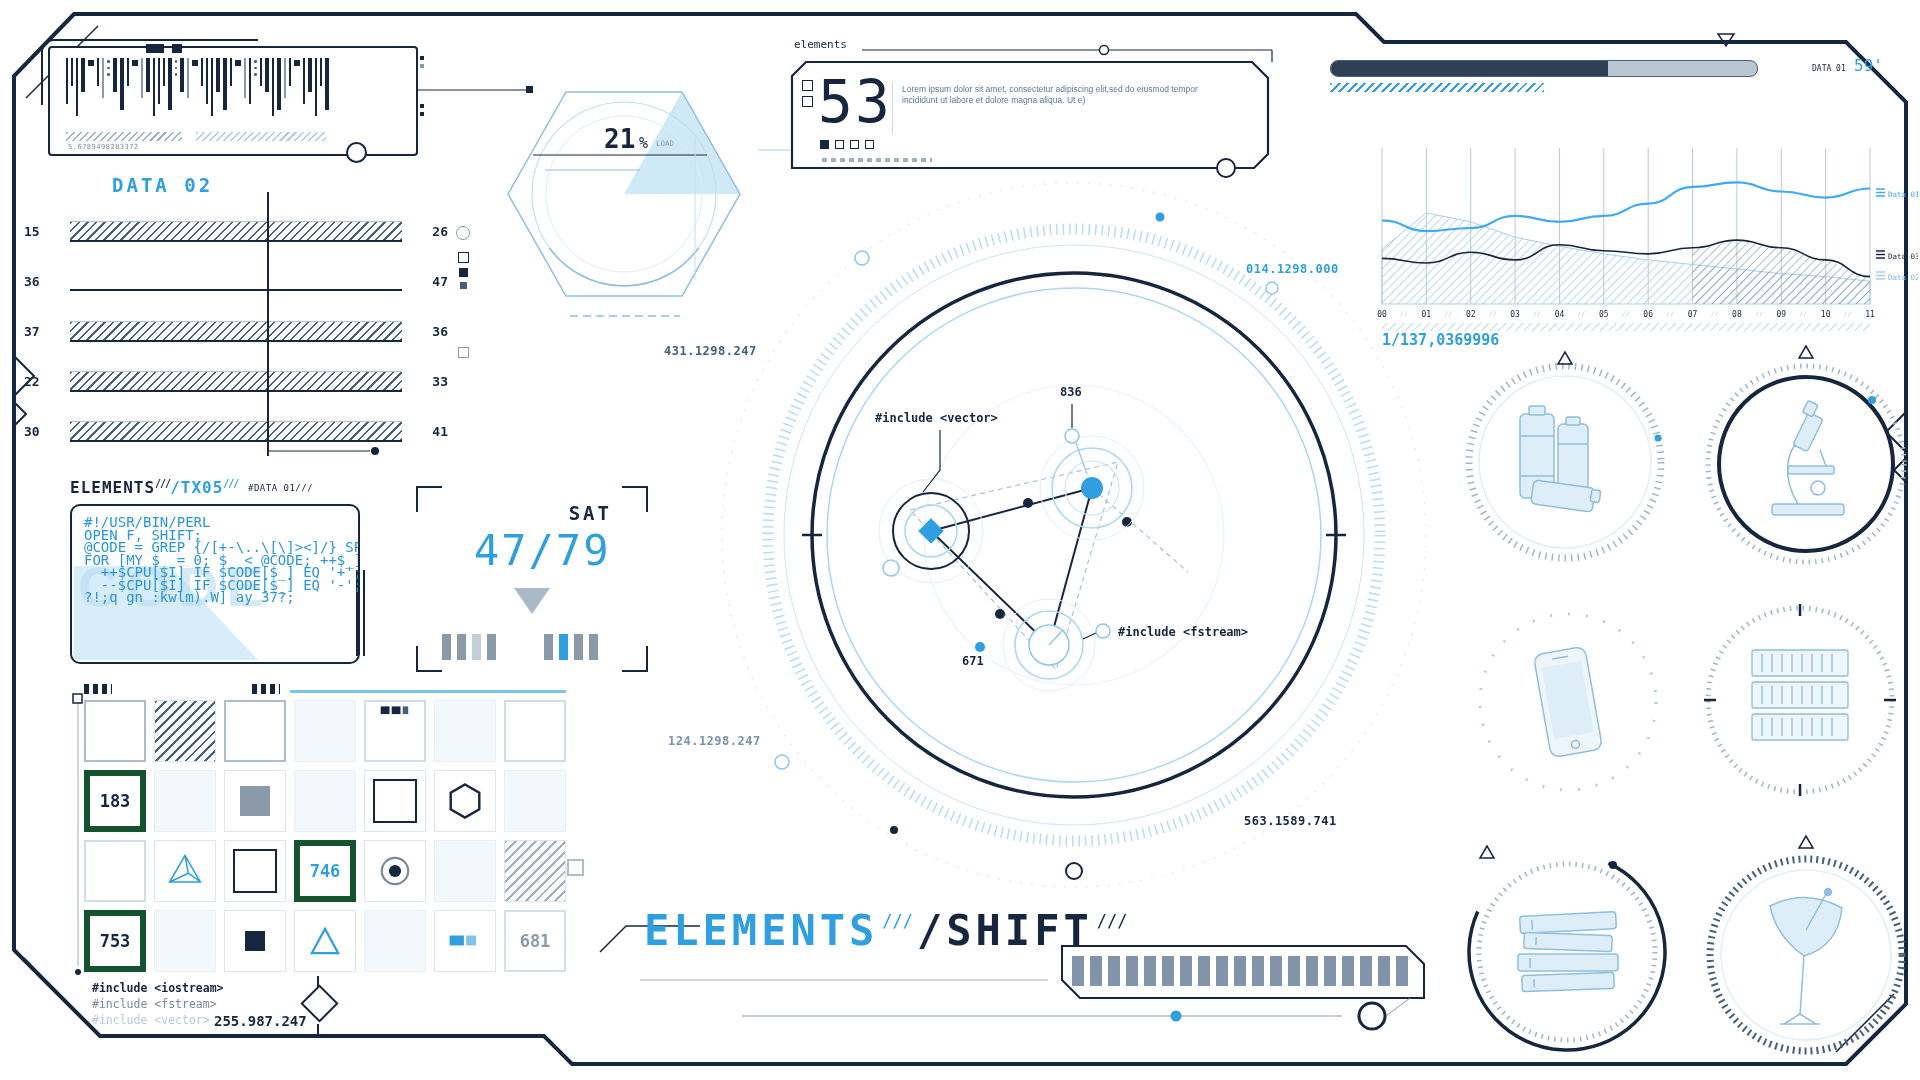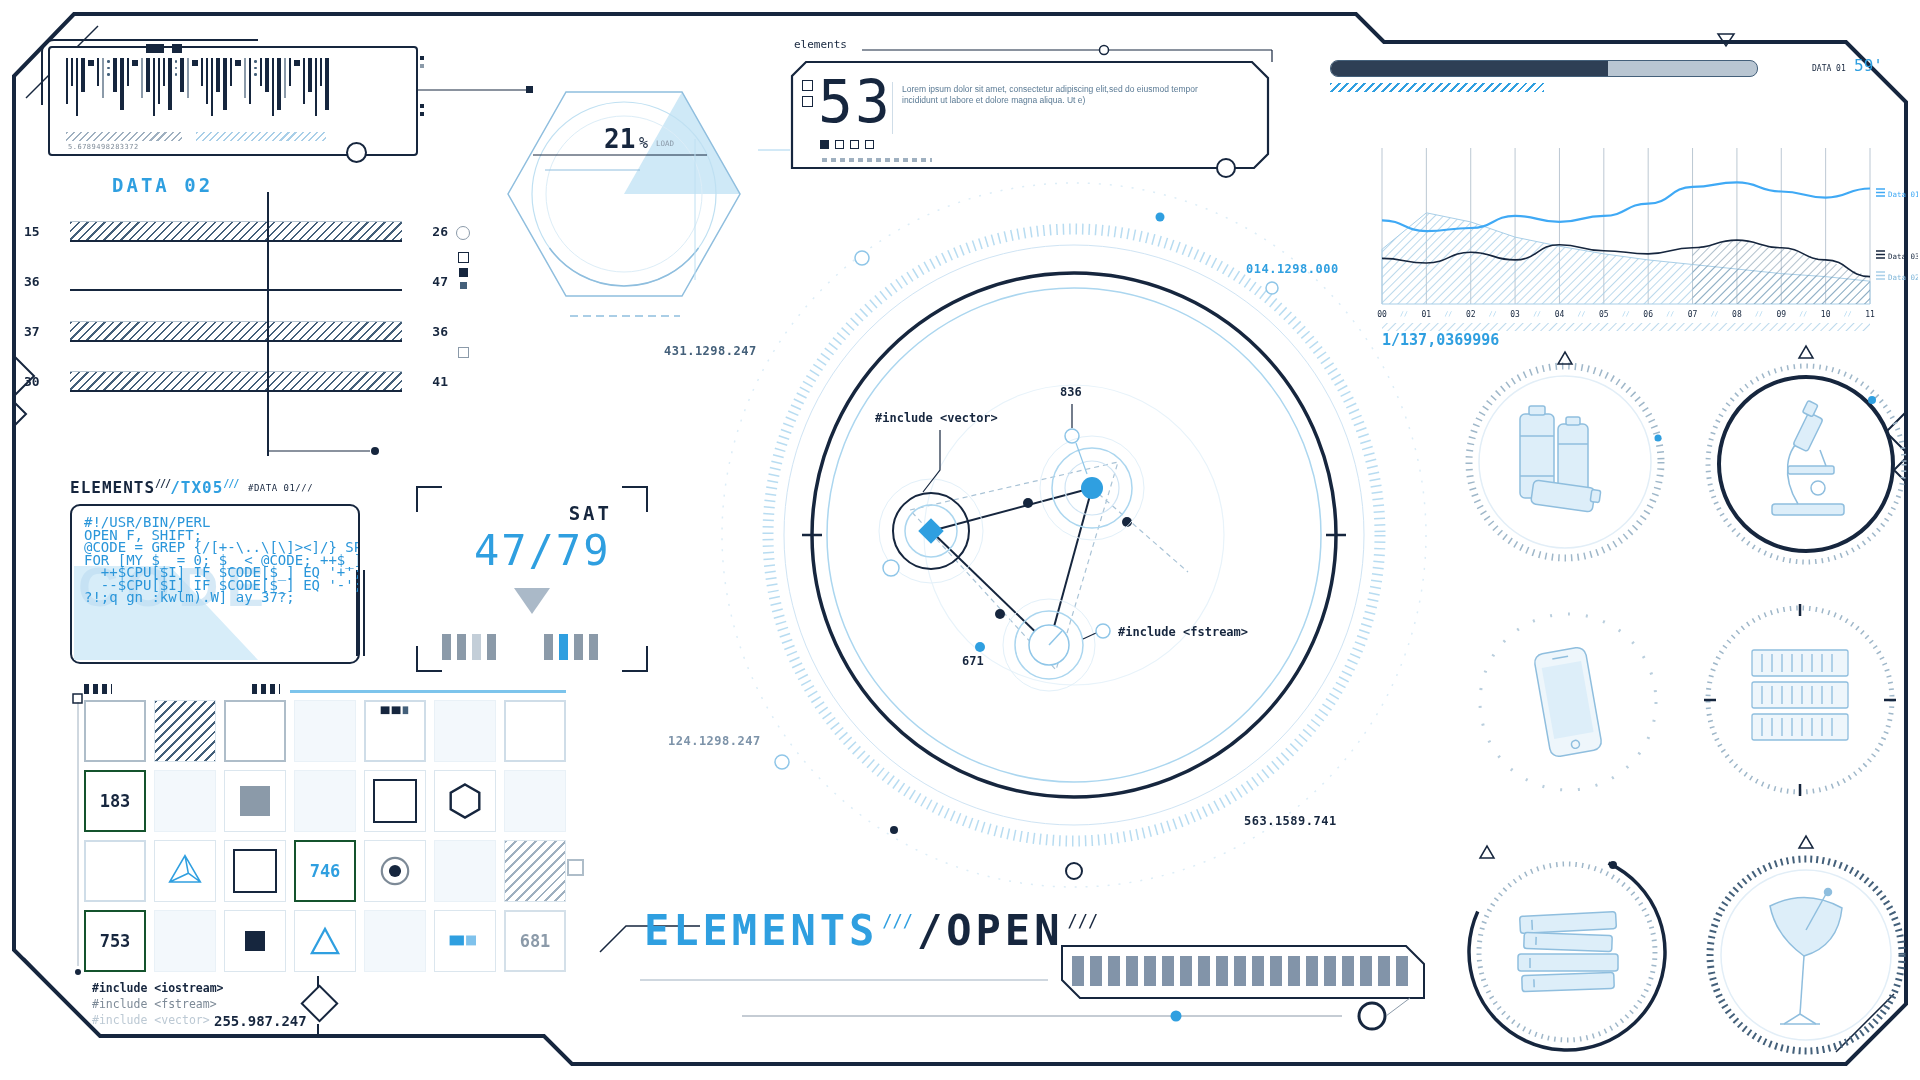--- a/index.html
+++ b/index.html
@@ -83,21 +83,21 @@
 .t-blank{background:#f3f8fc;border-color:#e9f1f7}
 .t-outline{border:2.5px solid #aebdc9}
 .t-outline-light{border:2px solid #cfdde8}
 .t-hatch-dark{background:repeating-linear-gradient(135deg,#44607a 0 2px,#fff 2px 7px)}
 .t-hatch-gray{background:repeating-linear-gradient(135deg,#9fb0c0 0 2px,#fff 2px 7px)}
 .t-bars-top{border:2px solid #cfdde8;align-items:flex-start}
 .insq{display:block}
 .insq.g{width:30px;height:30px;background:#8b9aa9}
 .insq.d{width:20px;height:20px;background:#16263e}
 .insq.o{width:40px;height:40px;border:2.5px solid #16263e}
-.t-num-dark,.t-num-blue{border:2px solid #14532d}
+.t-num-dark,.t-num-blue{border:6px solid #14532d}
 .t-num-gray{border:2px solid #d4e0e9}
 .gcell span.num{font-size:17px;font-weight:600}
 .t-num-dark span.num{color:#16263e}
 .t-num-blue span.num{color:#2f9fe0}
 .t-num-gray span.num{color:#8b9aa9}
 
 #includes{position:absolute;left:92px;top:980px;z-index:2}
 .inc{font-size:11.5px;line-height:16px}
 .inc.l1{font-weight:bold}
 .inc.l2{color:#7d8a97}
@@ -274,20 +274,25 @@
       </div>
       <div class="d2row">
         <span class="d2n">36</span>
         <span class="d2band"></span>
         <span class="d2n right">47</span>
       </div>
       <div class="d2row">
         <span class="d2n">37</span>
         <span class="d2band hatched"></span>
         <span class="d2n right">36</span>
+      </div>
+      <div class="d2row">
+        <span class="d2n">22</span>
+        <span class="d2band hatched"></span>
+        <span class="d2n right">33</span>
       </div>
       <div class="d2row">
         <span class="d2n">30</span>
         <span class="d2band hatched"></span>
         <span class="d2n right">41</span>
       </div>
     </div>
   <div id="d02-marks">
     <span class="mk c"></span>
     <span class="mk so"></span>
@@ -692,21 +697,21 @@
         <circle cx="408" cy="572" r="3.5" fill="#8fbede"></circle>
         <line x1="384" y1="636" x2="380" y2="694"></line>
         <line x1="380" y1="694" x2="364" y2="704"></line>
         <line x1="380" y1="694" x2="396" y2="704"></line>
         <line x1="360" y1="704" x2="400" y2="704"></line>
       </g>
     </g>
   </svg>
 
   <div id="footer-title">
-    <span class="ft-a">ELEMENTS</span><span class="ft-m">///</span><span class="ft-b">/OPEN</span><span class="ft-m ink">///</span>
+    <span class="ft-a">ELEMENTS</span><span class="ft-m">///</span><span class="ft-b">/SHIFT</span><span class="ft-m ink">///</span>
   </div>
   <div id="blocks">
       <i style="background: rgb(130, 148, 169);"></i>
       <i style="background: rgb(130, 148, 169);"></i>
       <i style="background: rgb(130, 148, 169);"></i>
       <i style="background: rgb(130, 148, 169);"></i>
       <i style="background: rgb(130, 148, 169);"></i>
       <i style="background: rgb(130, 148, 169);"></i>
       <i style="background: rgb(130, 148, 169);"></i>
       <i style="background: rgb(130, 148, 169);"></i>

